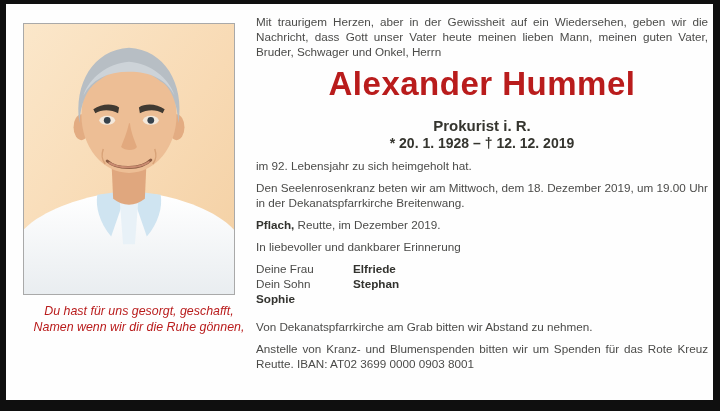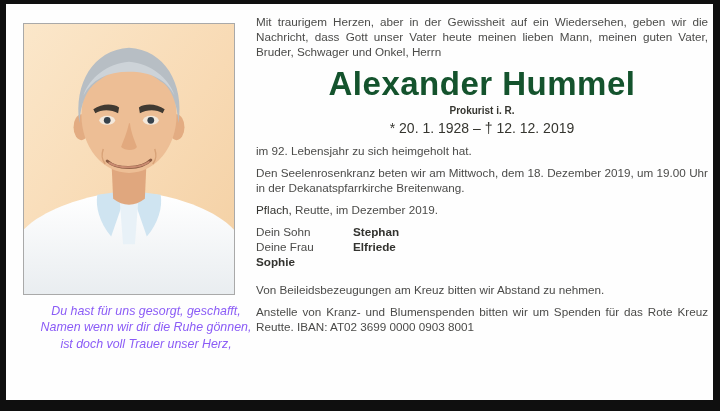--- a/index.html
+++ b/index.html
@@ -11,38 +11,38 @@
     position:absolute;top:4px;left:6px;right:7px;bottom:11px;
     background:#fefefe;color:#4b4b49;
   }
   
   .photo-frame{
     position:absolute;left:17px;top:19px;width:212px;height:272px;
     border:1px solid #a9a9a9;box-sizing:border-box;background:#f8ddba;
   }
   .photo-frame svg{display:block;width:100%;height:100%;}
   .poem{
-    position:absolute;left:16px;top:299px;width:248px;
-    text-align:center;font-style:italic;color:#8b5cf6;
+    position:absolute;left:9px;top:299px;width:248px;
+    text-align:center;font-style:italic;color:#b91c1c;
     font-size:12.4px;line-height:16.4px;
   }
   
   .text-col{
     position:absolute;left:250px;top:10px;width:452px;
     font-size:11.7px;line-height:15px;
   }
   .para{margin:0 0 7px;text-align:justify;}
   .center{text-align:center;}
   .deceased-name{
-    font-size:33px;line-height:36px;font-weight:bold;color:#14532d;
+    font-size:33px;line-height:36px;font-weight:bold;color:#b91c1c;
     letter-spacing:.5px;margin-top:1px;
   }
-  .deceased-title{font-size:10px;font-weight:bold;color:#35352f;margin-top:1px;}
-  .deceased-dates{font-size:14px;font-weight:normal;color:#35352f;margin:3px 0 7px;}
-  .bold{font-weight:normal;color:#33332f;}
+  .deceased-title{font-size:15px;font-weight:bold;color:#35352f;margin-top:16px;}
+  .deceased-dates{font-size:14px;font-weight:bold;color:#35352f;margin:3px 0 7px;}
+  .bold{font-weight:bold;color:#33332f;}
   .mourners{margin:2px 0 0;}
   .mourner-row{display:flex;line-height:15px;}
   .mourner-rel{width:97px;flex:0 0 97px;}
   .mourner-name{font-weight:bold;color:#33332f;}
   .condolence{margin-top:13px;}
   .donation{margin-top:0;}
 </style>
 </head>
 <body>
 
@@ -94,51 +94,51 @@
         <path d="M86,140 C96,146 116,146 126,139" fill="none" stroke="#c98b70" stroke-width="2" stroke-linecap="round"></path>
 
         <path d="M80,126 C78,132 78,136 82,141" fill="none" stroke="#d8a277" stroke-width="1.5"></path>
         <path d="M132,126 C134,132 134,136 130,141" fill="none" stroke="#d8a277" stroke-width="1.5"></path>
       </svg>
     </div>
 
     <div class="poem">
       <div>Du hast für uns gesorgt, geschafft,</div>
       <div>Namen wenn wir dir die Ruhe gönnen,</div>
-      <div>ist doch voll Trauer unser Herz,</div>
     </div>
 
     <div class="text-col">
       <p class="para">Mit traurigem Herzen, aber in der Gewissheit auf ein Wiedersehen, geben wir die Nachricht, dass Gott unser Vater heute meinen lieben Mann, meinen guten Vater, Bruder, Schwager und Onkel, Herrn</p>
 
       <div class="center deceased-name">Alexander Hummel</div>
       <div class="center deceased-title">Prokurist i. R.</div>
       <div class="center deceased-dates">* 20. 1. 1928 – † 12. 12. 2019</div>
 
       <p class="para">im 92. Lebensjahr zu sich heimgeholt hat.</p>
 
 
       <p class="para">Den Seelenrosenkranz beten wir am Mittwoch, dem 18. Dezember 2019, um 19.00 Uhr in der Dekanatspfarrkirche Breitenwang.</p>
 
       <p class="para"><span class="bold">Pflach,</span><span> Reutte, im Dezember 2019.</span></p>
 
+      <p class="para">In liebevoller und dankbarer Erinnerung</p>
 
       <div class="mourners">
         <div class="mourner-row">
+          <span class="mourner-rel">Deine Frau</span>
+          <span class="mourner-name">Elfriede</span>
+        </div>
+        <div class="mourner-row">
           <span class="mourner-rel">Dein Sohn</span>
           <span class="mourner-name">Stephan</span>
-        </div>
-        <div class="mourner-row">
-          <span class="mourner-rel">Deine Frau</span>
-          <span class="mourner-name">Elfriede</span>
         </div>
         <div class="mourner-row">
           <span class="mourner-name">Sophie</span>
         </div>
       </div>
 
-      <p class="para condolence">Von Beileidsbezeugungen am Kreuz bitten wir Abstand zu nehmen.</p>
+      <p class="para condolence">Von Dekanatspfarrkirche am Grab bitten wir Abstand zu nehmen.</p>
 
       <p class="para donation">Anstelle von Kranz- und Blumenspenden bitten wir um Spenden für das Rote Kreuz Reutte. IBAN: AT02 3699 0000 0903 8001</p>
     </div>
 
   </div>
 </div>
 
 </body></html>

